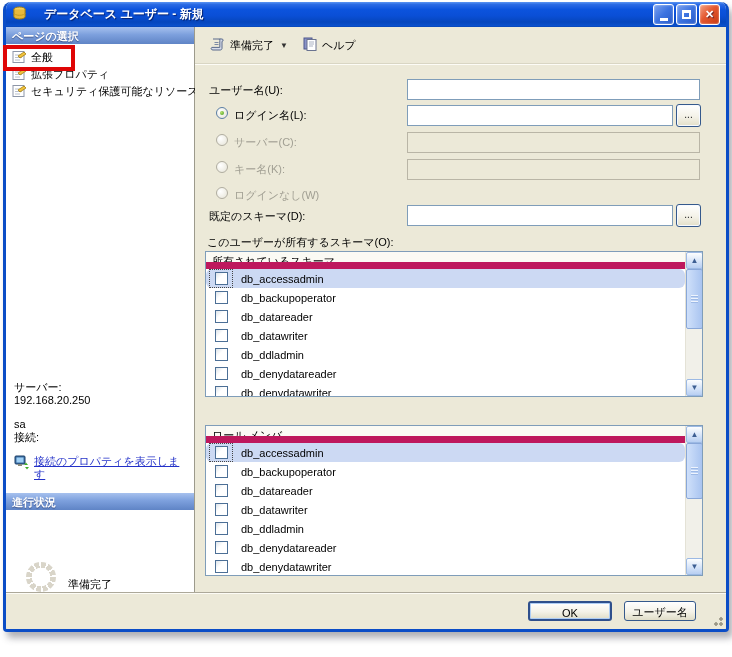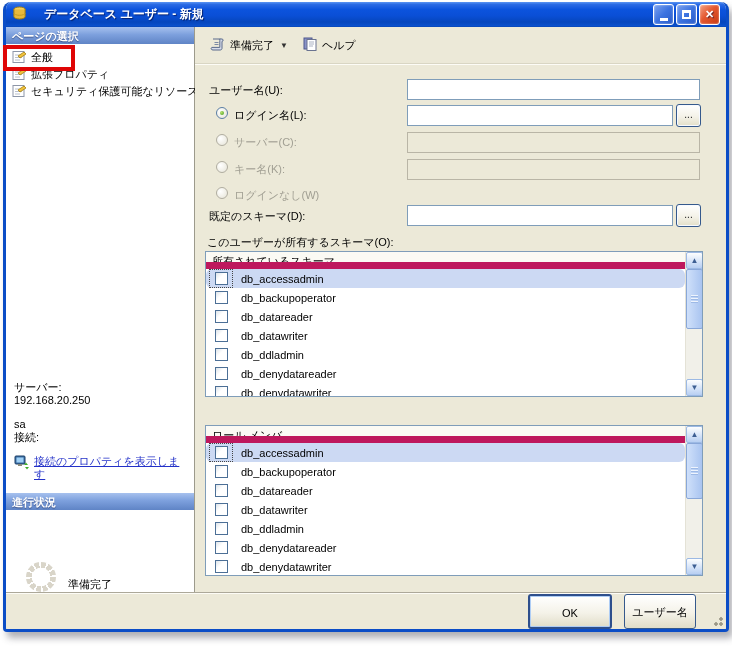--- a/index.html
+++ b/index.html
@@ -123,21 +123,21 @@
     content:""; position:absolute; left:4px; right:4px; top:50%; margin-top:-4px; height:8px;
     background:repeating-linear-gradient(180deg,#eef4fd 0 1px,#9db9e6 1px 2px, transparent 2px 3px);
   }
   
   .footer {
     flex:0 0 37px; border-top:1px solid #aca899; box-shadow:inset 0 1px 0 #fdfcf6;
     display:flex; align-items:center; justify-content:flex-end; gap:12px; padding:0 30px 0 0;
     position:relative; background:#ece9d8;
   }
   .xp-btn {
-    height:35px; border:1px solid #35598c; border-radius:3px; font-size:11px;
+    height:20px; border:1px solid #35598c; border-radius:3px; font-size:11px;
     background:linear-gradient(180deg,#fff 0%,#f4f2e8 55%,#e0ddc8 100%);
     font-family:"Liberation Sans",sans-serif; text-align:center; cursor:default; padding-top:3px;
   }
   .xp-btn.ok { width:84px; border:2px solid #2e4f8c; box-shadow:inset 0 0 0 1px #aecdf5; }
   .xp-btn.cancel { width:72px; }
   .resize-grip { position:absolute; right:3px; bottom:3px; width:13px; height:13px;
     background:
       radial-gradient(circle at 11px 11px,#9b9887 1.5px,transparent 2px),
       radial-gradient(circle at 11px 6px,#9b9887 1.5px,transparent 2px),
       radial-gradient(circle at 6px 11px,#9b9887 1.5px,transparent 2px);

